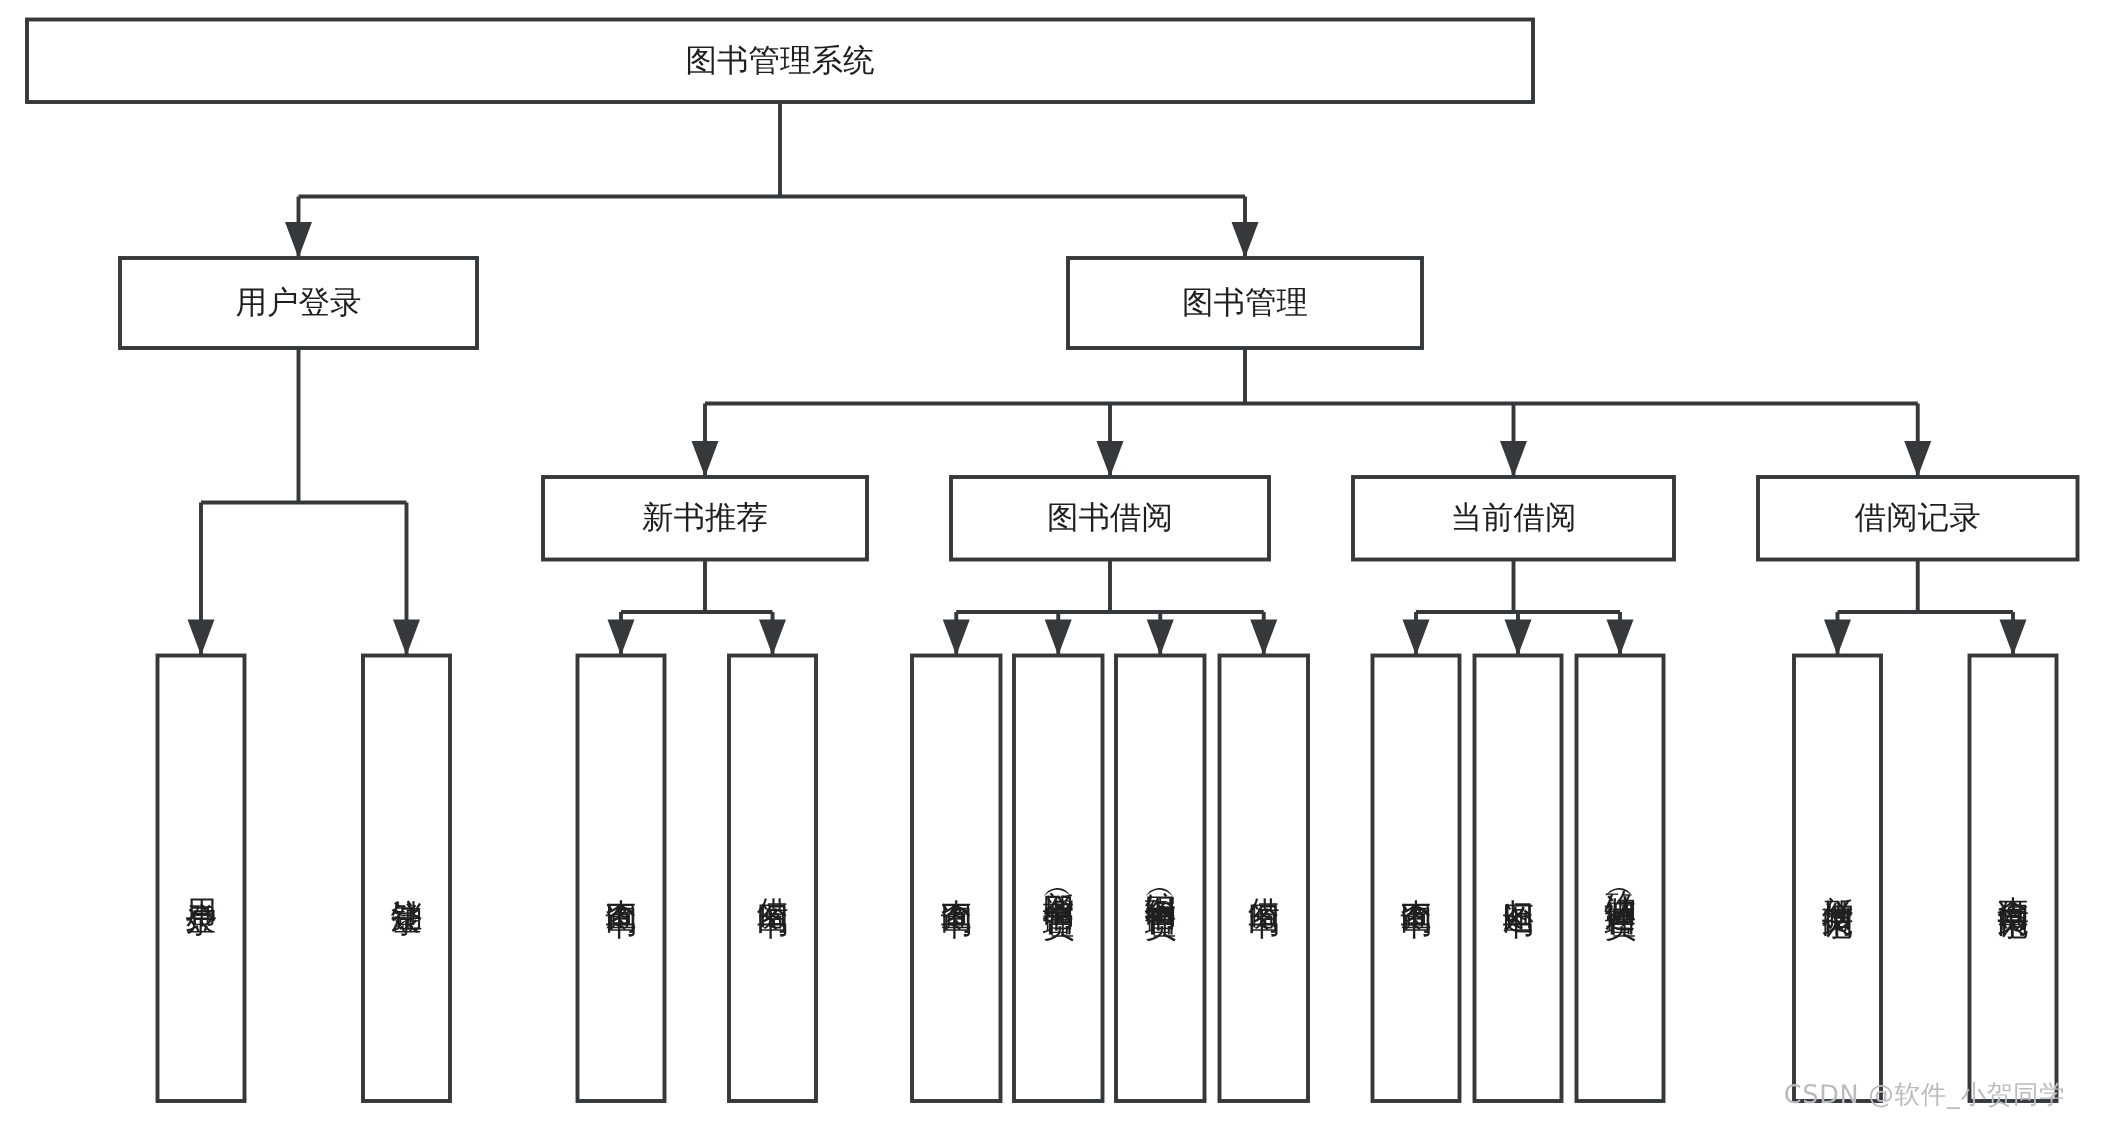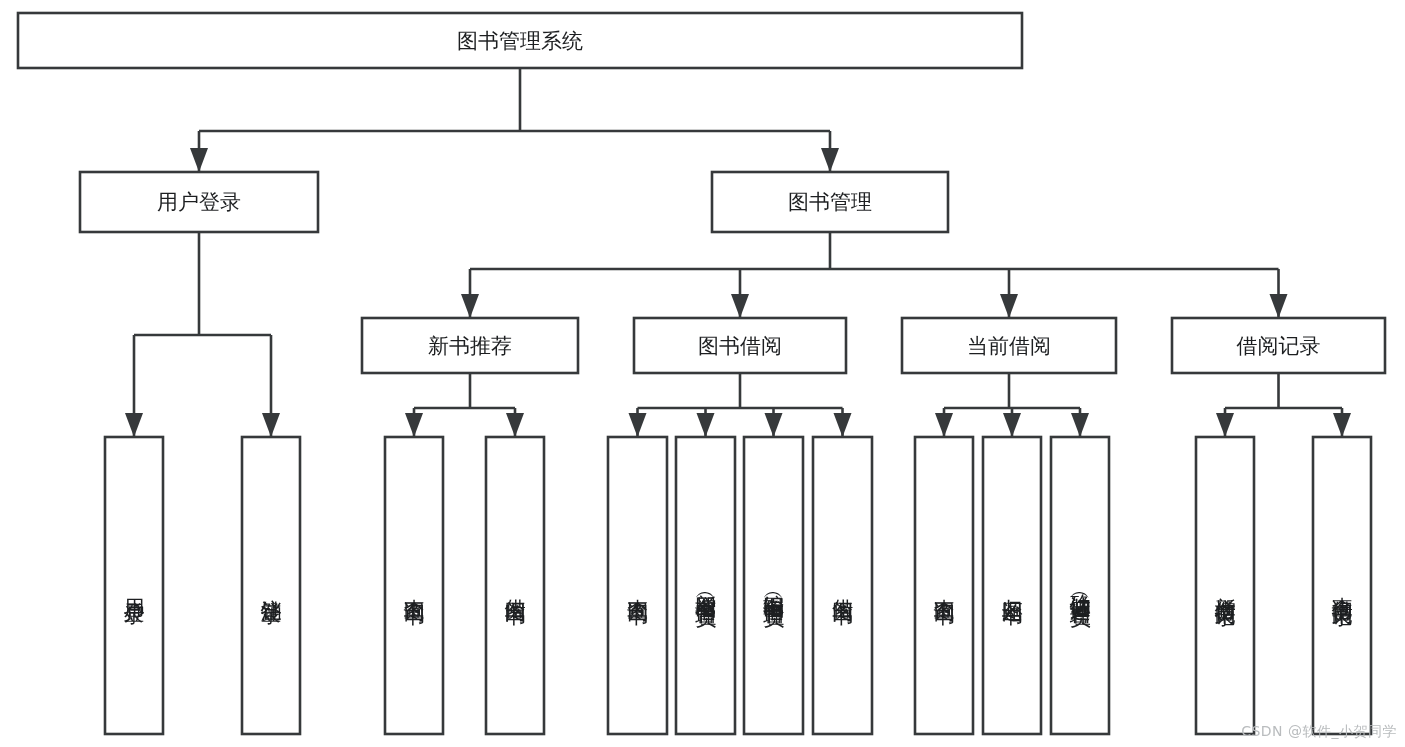--- a/index.html
+++ b/index.html
@@ -63,24 +63,24 @@
     font-family: "DejaVu Sans", "Liberation Sans", sans-serif;
     font-size: 21px;
     line-height: 1.16;
     letter-spacing: 2px;
     color: #1d1f21;
     white-space: nowrap;
     text-align: center;
   }
   .watermark {
     position: absolute;
-    right: 8px;
+    right: 28px;
     bottom: 6px;
     font-family: "DejaVu Sans", "Liberation Sans", sans-serif;
-    font-size: 14px;
+    font-size: 17px;
     color: #b9bcbe;
     letter-spacing: 0.5px;
     white-space: nowrap;
   }
 </style>
 </head>
 <body>
 
 <div id="diagram-root">
   <svg id="chart-svg" viewBox="0 0 1405 747" xmlns="http://www.w3.org/2000/svg">

